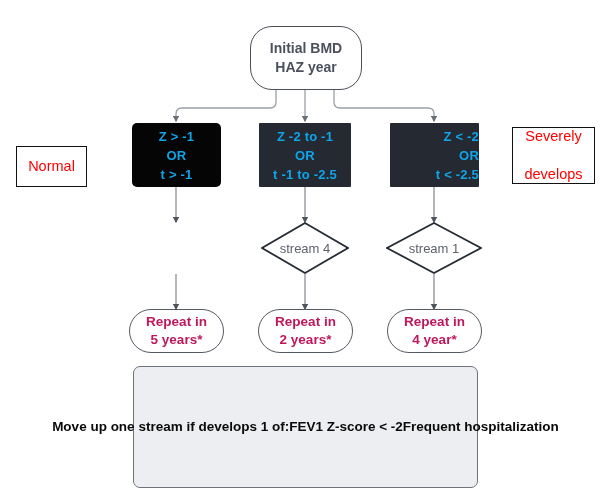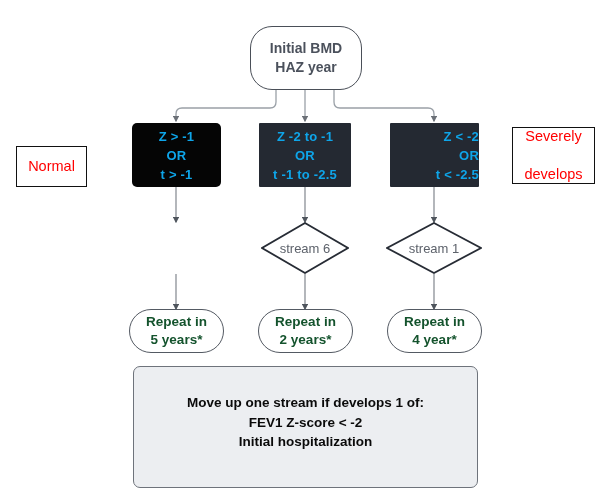--- a/index.html
+++ b/index.html
@@ -91,21 +91,21 @@
     font-size: 13px;
     font-weight: normal;
     white-space: nowrap;
   }
 
   
   .repeat {
     border: 1.4px solid #545a63;
     border-radius: 24px;
     background: #ffffff;
-    color: #14532d;
+    color: #be185d;
     font-weight: bold;
     font-size: 13.5px;
     line-height: 18px;
   }
 
   
   .redlabel {
     border: 1.6px solid #111111;
     background: #ffffff;
     color: #ff0000;
@@ -120,21 +120,21 @@
     box-sizing: border-box;
     background: #eceef1;
     border: 1.5px solid #6e737b;
     border-radius: 7px;
     color: #0a0a0a;
     font-weight: bold;
     font-size: 13.5px;
     line-height: 19.5px;
     text-align: center;
     display: flex;
-    flex-direction: column;
+    flex-direction: row;
     align-items: center;
     justify-content: center;
   }
   .notebox .spacer {
     height: 9px;
   }
   .note-line { white-space: nowrap; }
 </style>
 </head>
 <body>
@@ -202,21 +202,21 @@
     <span>Z &lt; -2</span>
     <span>OR</span>
     <span>t &lt; -2.5</span>
   </div>
 
 
   <div class="diamond-wrap" style="left:261px; top:222px; width:88px; height:52px;">
     <svg width="88" height="52" viewBox="0 0 88 52" xmlns="http://www.w3.org/2000/svg">
       <polygon points="44,1 87,26 44,51 1,26" fill="#ffffff" stroke="#272c35" stroke-width="1.8"></polygon>
     </svg>
-    <div class="diamond-label">stream 6</div>
+    <div class="diamond-label">stream 4</div>
   </div>
 
   <div class="diamond-wrap" style="left:386px; top:222px; width:96px; height:52px;">
     <svg width="96" height="52" viewBox="0 0 96 52" xmlns="http://www.w3.org/2000/svg">
       <polygon points="48,1 95,26 48,51 1,26" fill="#ffffff" stroke="#272c35" stroke-width="1.8"></polygon>
     </svg>
     <div class="diamond-label">stream 1</div>
   </div>
 
   <div class="node repeat" style="left:129px; top:309px; width:95px; height:44px;">
@@ -230,17 +230,17 @@
   </div>
 
   <div class="node repeat" style="left:387px; top:309px; width:95px; height:44px;">
     <span>Repeat in</span>
     <span>4 year*</span>
   </div>
 
   <div class="notebox" style="left:133px; top:366px; width:345px; height:122px;">
     <div class="note-line">Move up one stream if develops 1 of:</div>
     <div class="note-line">FEV1 Z-score &lt; -2</div>
-    <div class="note-line">Initial hospitalization</div>
+    <div class="note-line">Frequent hospitalization</div>
     <div class="spacer"></div>
   </div>
 
 </div>
 
 </body></html>

